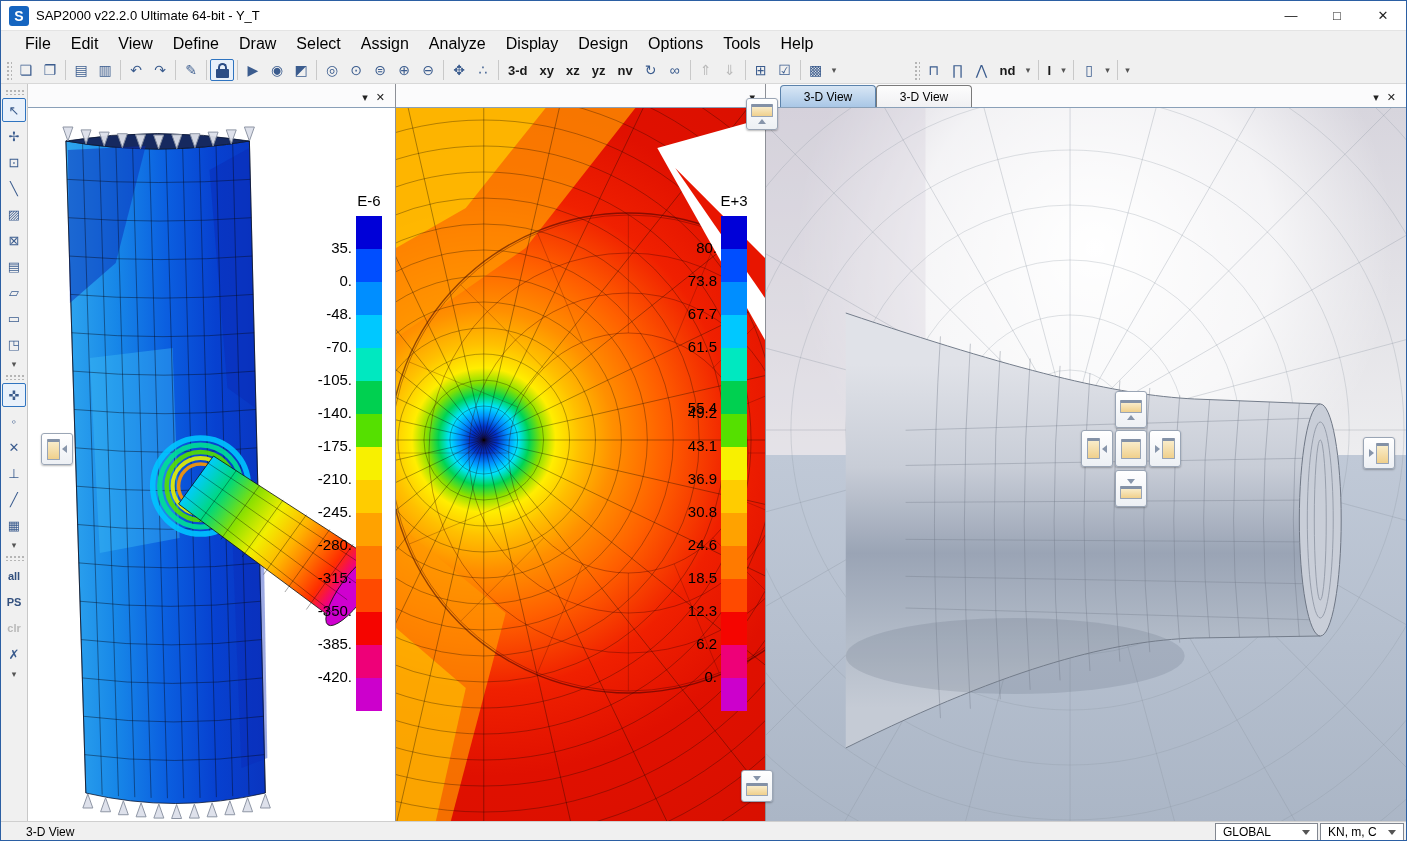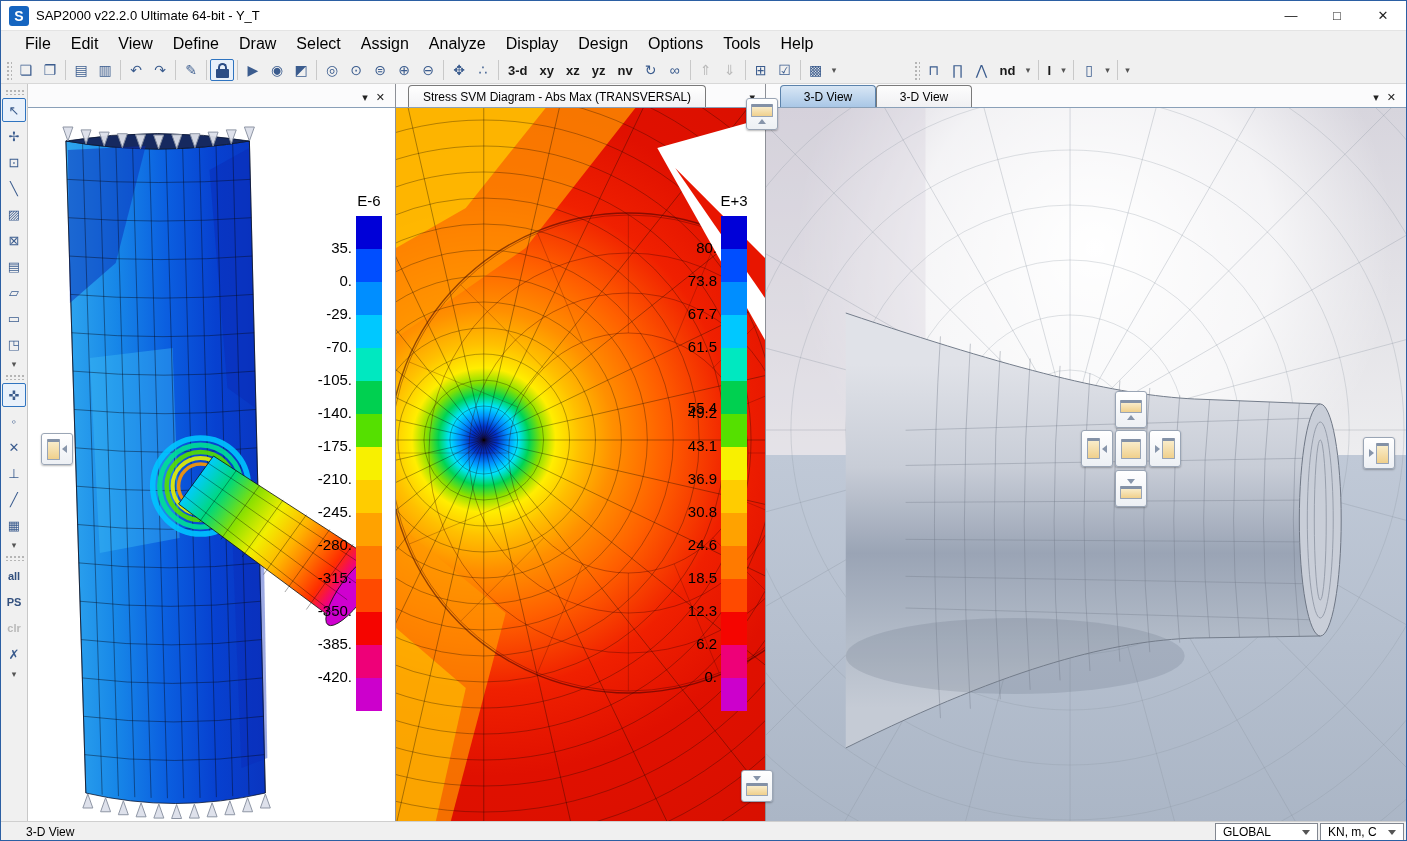--- a/index.html
+++ b/index.html
@@ -336,41 +336,38 @@
               <div class="lg-band" style="background: rgb(255, 204, 0);"></div>
               <div class="lg-band" style="background: rgb(255, 162, 0);"></div>
               <div class="lg-band" style="background: rgb(255, 122, 0);"></div>
               <div class="lg-band" style="background: rgb(255, 74, 0);"></div>
               <div class="lg-band" style="background: rgb(245, 5, 0);"></div>
               <div class="lg-band" style="background: rgb(238, 0, 120);"></div>
               <div class="lg-band" style="background: rgb(204, 0, 204);"></div>
             </div>
             <div class="lg-lab" style="left: 250px; top: 131px;">35.</div>
             <div class="lg-lab" style="left: 250px; top: 164px;">0.</div>
-            <div class="lg-lab" style="left: 250px; top: 197px;">-29.</div>
+            <div class="lg-lab" style="left: 250px; top: 197px;">-48.</div>
             <div class="lg-lab" style="left: 250px; top: 230px;">-70.</div>
             <div class="lg-lab" style="left: 250px; top: 263px;">-105.</div>
             <div class="lg-lab" style="left: 250px; top: 296px;">-140.</div>
             <div class="lg-lab" style="left: 250px; top: 329px;">-175.</div>
             <div class="lg-lab" style="left: 250px; top: 362px;">-210.</div>
             <div class="lg-lab" style="left: 250px; top: 395px;">-245.</div>
             <div class="lg-lab" style="left: 250px; top: 428px;">-280.</div>
             <div class="lg-lab" style="left: 250px; top: 461px;">-315.</div>
             <div class="lg-lab" style="left: 250px; top: 494px;">-350.</div>
             <div class="lg-lab" style="left: 250px; top: 527px;">-385.</div>
             <div class="lg-lab" style="left: 250px; top: 560px;">-420.</div>
           </div>
       </div>
     </div>
 
     <div class="panel" style="width:370px">
       <div class="phead">
-        <div class="tab">
-          <span>Stress SVM Diagram - Abs Max   (TRANSVERSAL)</span>
-        </div>
         <div class="hbtns">
           <span class="hb">▾</span>
         </div>
       </div>
       <div class="pbody">
         <svg id="svg2" viewBox="0 0 370 713" preserveAspectRatio="none">
             <defs>
               <radialGradient id="g2rg" gradientUnits="userSpaceOnUse" cx="88" cy="332" r="480">
                 <stop offset="0" stop-color="#140a5e" stop-opacity="1"></stop>
                 <stop offset="0.028" stop-color="#0034cc" stop-opacity="1"></stop>

